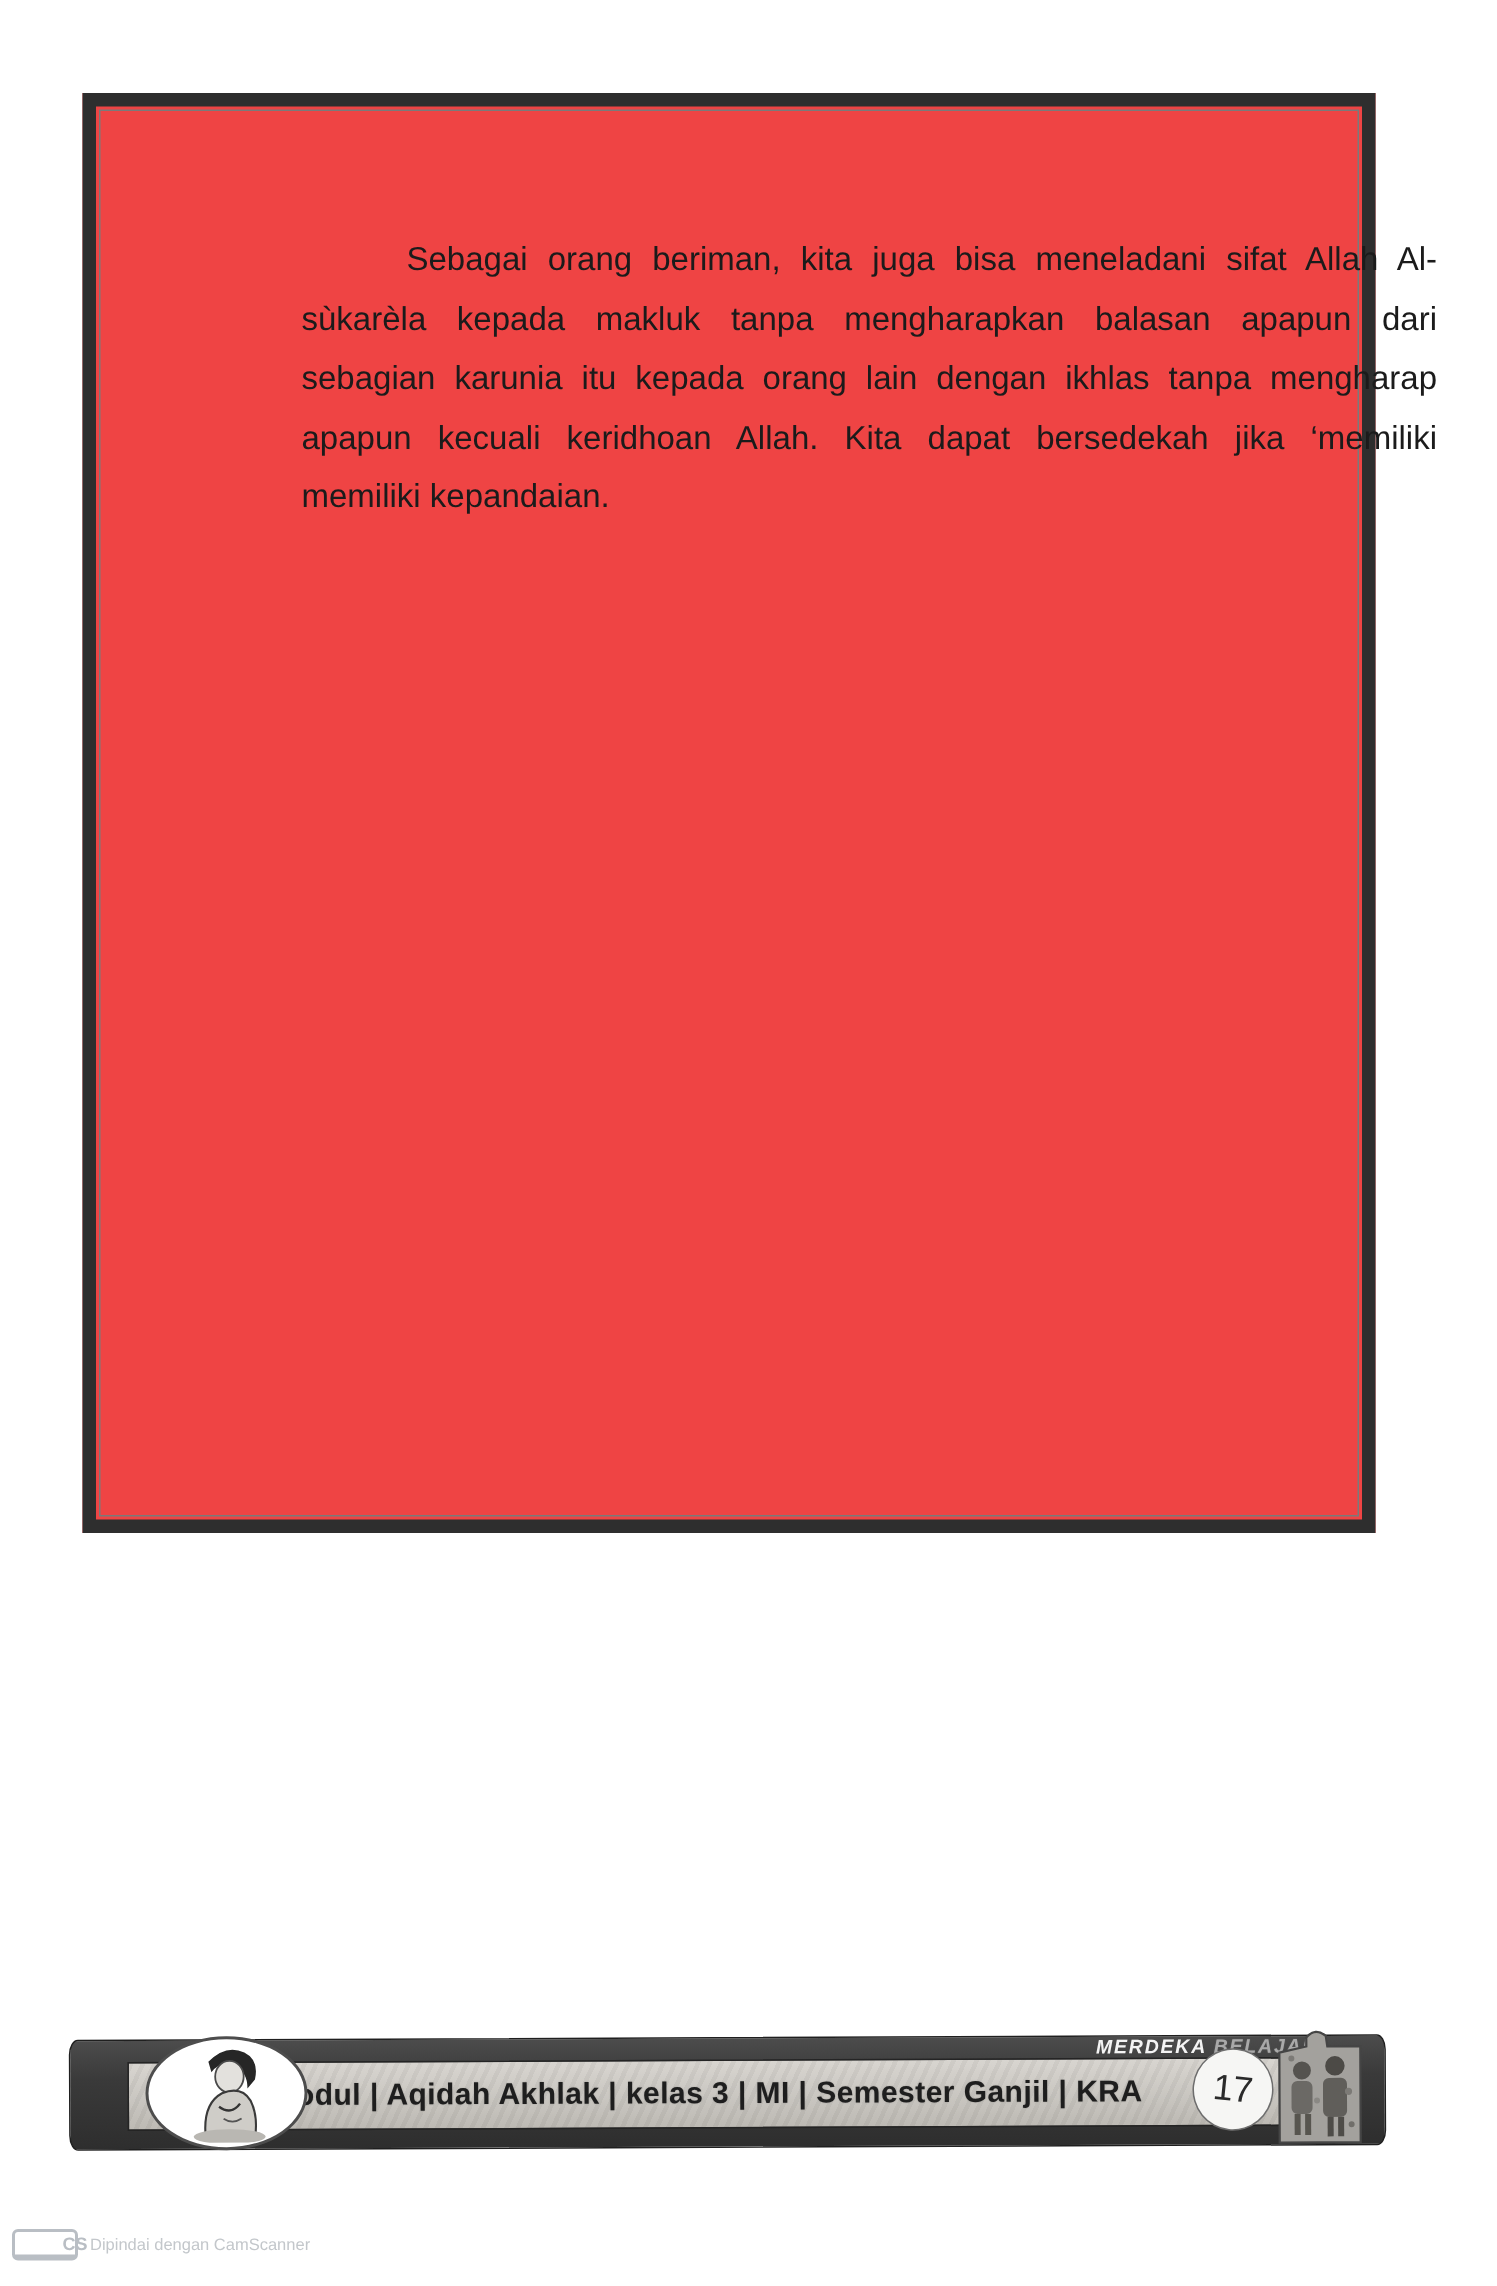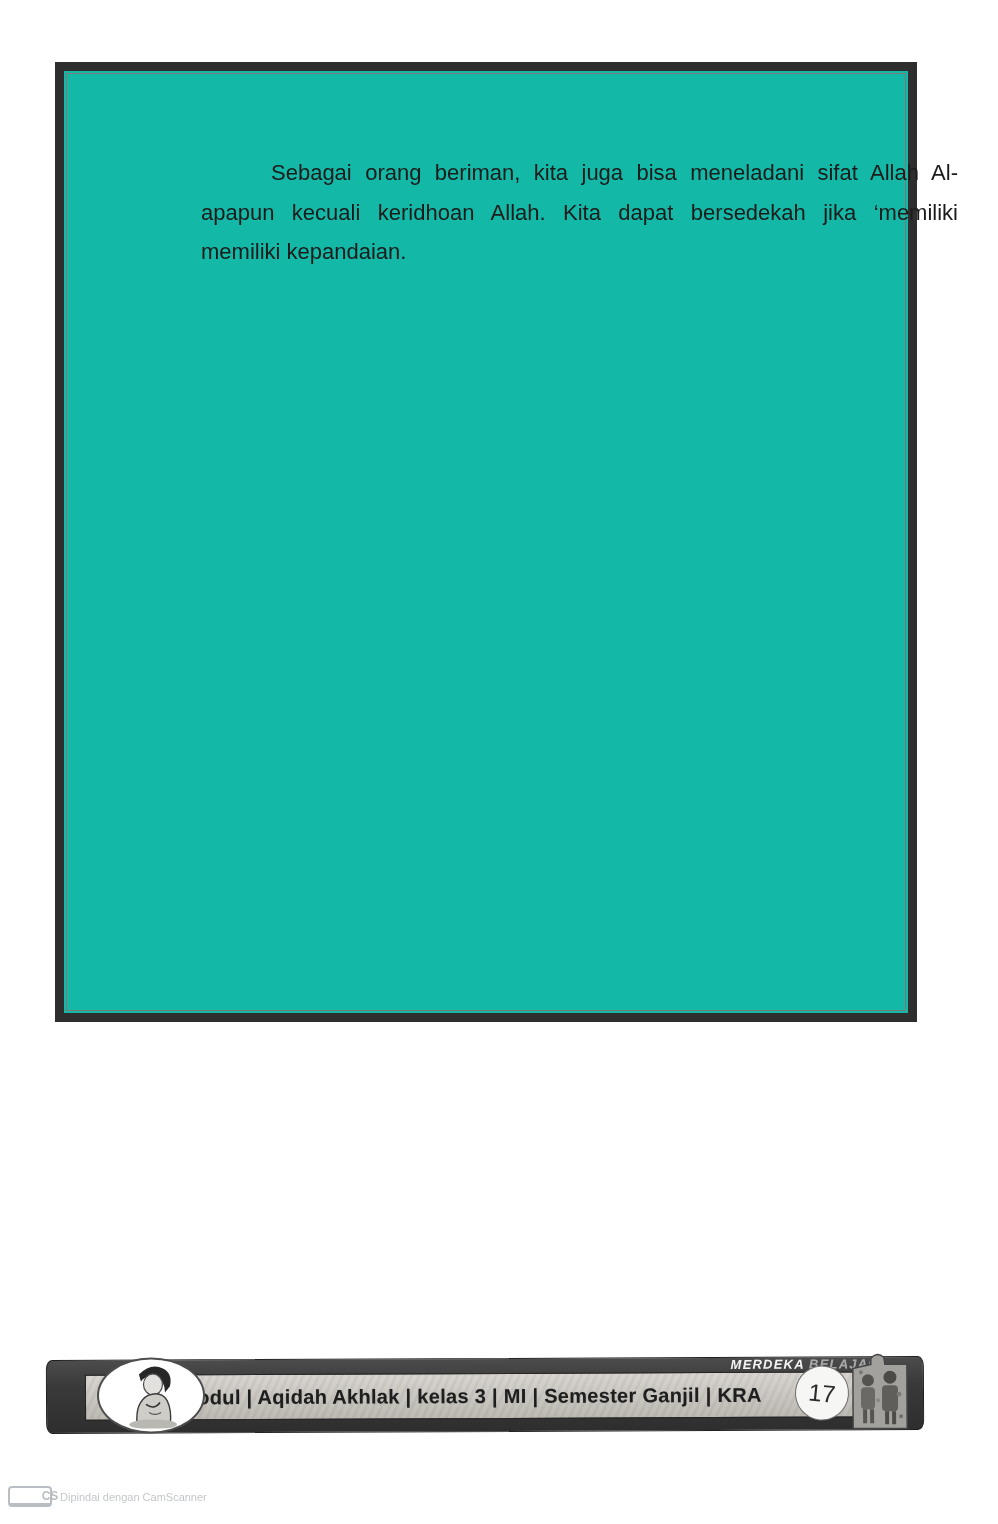--- a/index.html
+++ b/index.html
@@ -3,21 +3,21 @@
 <meta charset="utf-8">
 <style>
   html,body{margin:0;padding:0;}
   body{
     width:998px;height:1524px;position:relative;background:#ffffff;
     font-family:"Liberation Sans",sans-serif;overflow:hidden;
   }
   
   .page-frame{
     position:absolute;left:55px;top:62px;width:862px;height:960px;
-    border:9px solid #2e2e2e;box-sizing:border-box;background:#14b8a6;
+    border:9px solid #2e2e2e;box-sizing:border-box;background:#ef4444;
   }
   .frame-inner{
     position:absolute;inset:2px;border:1px solid #7a7a7a;pointer-events:none;
   }
   
   .text-block{
     position:absolute;left:137px;top:82px;width:757px;
   }
   .pline{
     font-size:22px;line-height:39.5px;color:#1b1b1b;
@@ -82,20 +82,22 @@
 </style>
 </head>
 <body>
 
 <div>
 
   <div class="page-frame">
     <div class="frame-inner"></div>
     <div class="text-block">
       <div class="pline first">Sebagai orang beriman, kita juga bisa meneladani sifat Allah Al-</div>
+      <div class="pline">sùkarèla kepada makluk tanpa mengharapkan balasan apapun dari</div>
+      <div class="pline">sebagian karunia itu kepada orang lain dengan ikhlas tanpa mengharap</div>
       <div class="pline">apapun kecuali keridhoan Allah. Kita dapat bersedekah jika ‘memiliki</div>
       <div class="pline last">memiliki kepandaian.</div>
     </div>
   </div>
 
   <div class="footer-bar">
     <div class="brand">
       <span class="brand-1">MERDEKA</span>
       <span class="brand-2">BELAJAR</span>
     </div>

